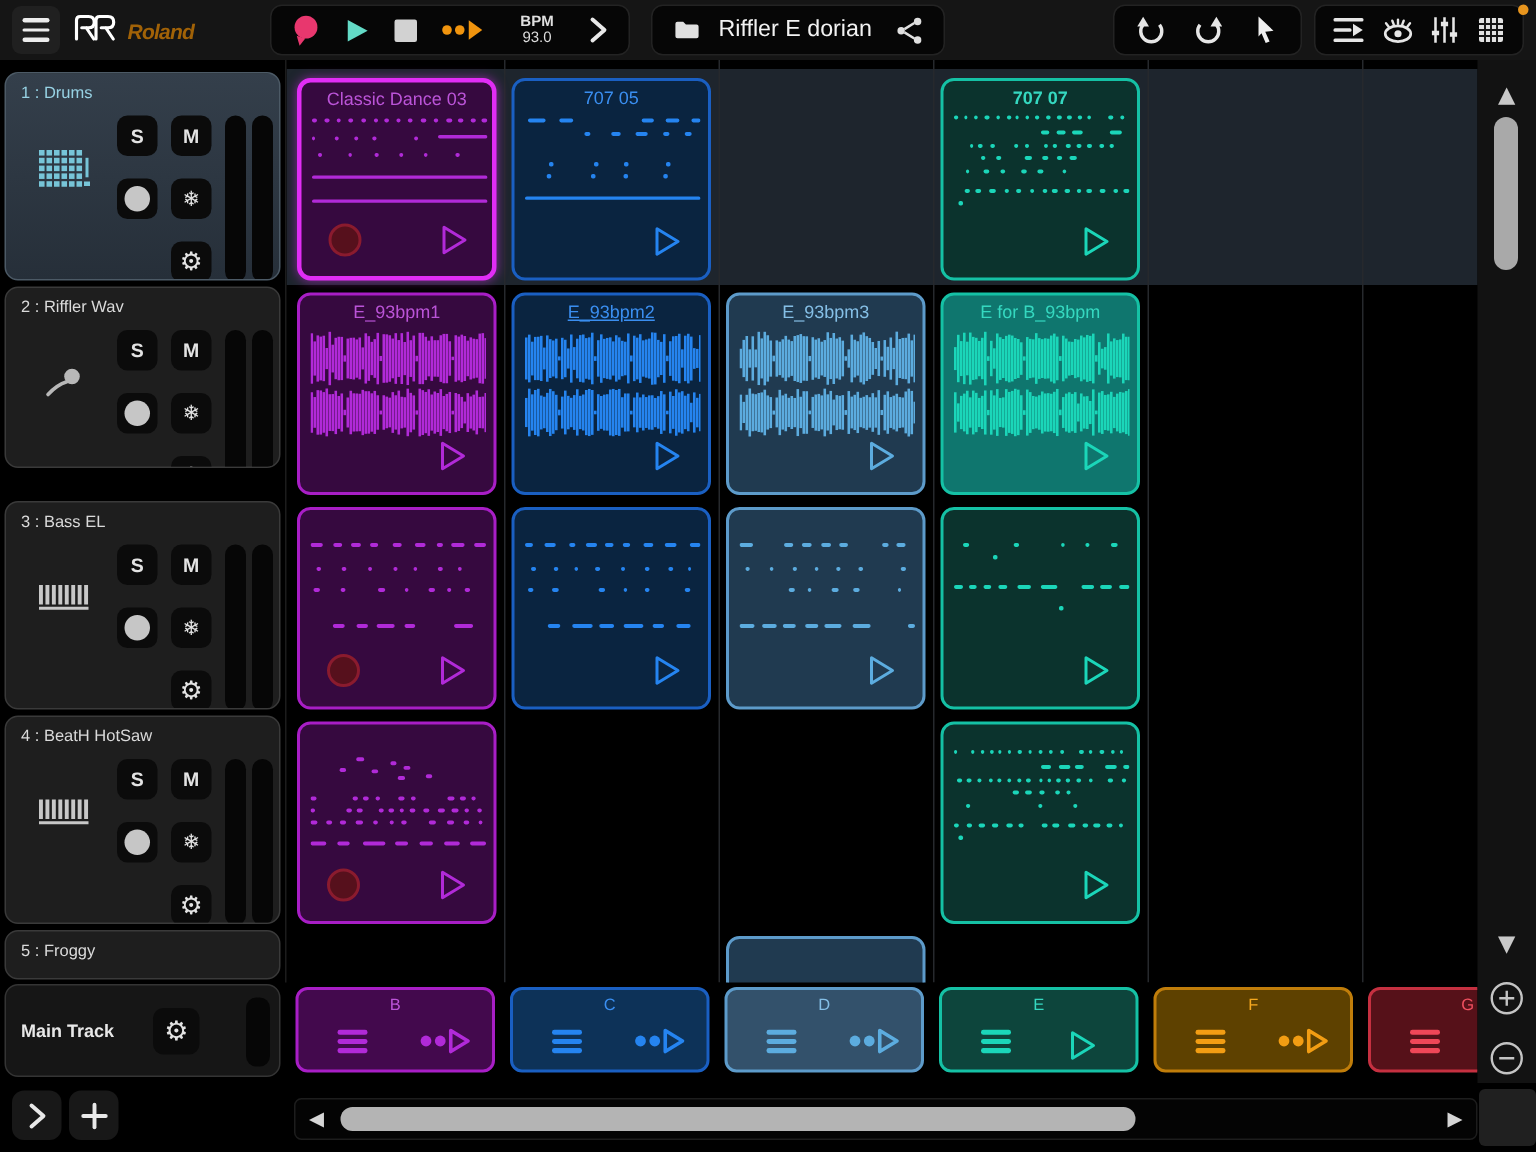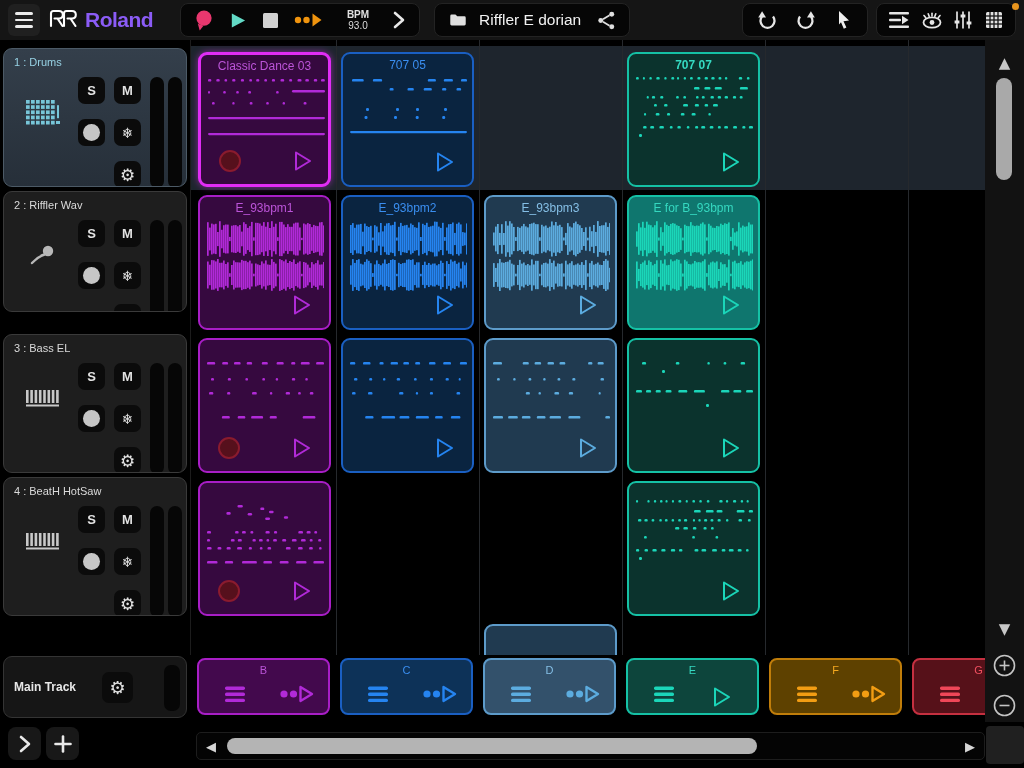--- a/index.html
+++ b/index.html
@@ -7,21 +7,21 @@
   .stage { position:relative; width:1024px; height:768px; background:#000; overflow:hidden;
            font-family:"Liberation Sans", sans-serif; color:#e6e6e6; }
   button { background:none; border:none; cursor:pointer; color:inherit; font-family:inherit; }
 
   
   .topbar { position:absolute; left:0; top:0; width:1024px; height:40px; background:#151515; }
   .hamburger { position:absolute; left:8px; top:4px; width:32px; height:32px; background:#202020; border-radius:6px;
                display:flex; flex-direction:column; justify-content:center; align-items:center; gap:4px; }
   .hamburger i { display:block; width:18px; height:2.6px; background:#ededed; border-radius:1.5px; }
   .roland { position:absolute; left:48px; top:7px; display:flex; align-items:center; gap:5px; }
-  .roland .brandtext { font-size:21px; font-weight:700; color:#8b5cf6; letter-spacing:-0.5px; }
+  .roland .brandtext { font-size:14px; font-weight:700; color:#a16207; letter-spacing:-0.5px;font-style:italic; }
   .tgroup { position:absolute; top:3px; height:34px; background:#060606; border:1px solid #232323; border-radius:8px;
             display:flex; align-items:center; }
   .transport { left:180px; width:240px; gap:15px; padding:0 13px; }
   .filegroup { left:434px; width:196px; gap:10px; padding:0 12px; }
   .editgroup { left:742px; width:126px; justify-content:space-around; padding:0 6px; }
   .viewgroup { left:876px; width:140px; justify-content:space-around; padding:0 6px; }
   .tgroup button { display:flex; align-items:center; justify-content:center; }
   .bpm { text-align:center; width:42px; line-height:1.15; }
   .bpm .l1 { font-size:10px; font-weight:700; color:#e0e0e0; }
   .bpm .l2 { font-size:10px; color:#dcdcdc; }
@@ -355,20 +355,23 @@
         </div>
         <button class="tbtn pos-s">S</button>
         <button class="tbtn pos-mu">M</button>
         <button class="tbtn pos-r">
           <span class="reccirc"></span>
         </button>
         <button class="tbtn pos-f glyph">❄</button>
         <button class="tbtn pos-g glyph">⚙</button>
         <div class="meter pos-m1"></div>
         <div class="meter pos-m2"></div>
+      </div>
+      <div class="tile" style="top: 580px; height: 33px;">
+        <div class="tname">5 : Froggy</div>
       </div>
       <div class="mtile">
         <div class="tname">Main Track</div>
         <button class="tbtn glyph">⚙</button>
         <div class="meter"></div>
       </div>
     </aside>
 
   <main class="grid">
       <div class="rowhl" style="background: rgb(30, 37, 45);"></div>
@@ -631,21 +634,21 @@
             <rect x="110" y="43.3" width="1.7" height="29.3"></rect>
             <rect x="112" y="47.6" width="1.7" height="20.8"></rect>
             <rect x="114" y="47.4" width="1.7" height="21.2"></rect>
             <rect x="116" y="45.0" width="1.7" height="26.1"></rect>
           </svg></div>
         <div class="cplay"><svg width="26" height="26" viewBox="0 0 26 26">
             <path d="M7,4.5 L21,13 L7,21.5 Z" fill="none" stroke="#b12ad8" stroke-width="2" stroke-linejoin="round"></path>
           </svg></div>
       </div>
       <div class="clip" style="left: 150px; top: 155px; border-color: rgb(26, 95, 194); background: rgb(10, 36, 64);">
-        <div class="ctitle" style="color: rgb(58, 142, 240);">E_93bpm2</div>
+        <div class="ctitle" style="color: rgb(58, 142, 240); text-decoration: underline;">E_93bpm2</div>
         <div class="cpat" style="top: 20px;"><svg width="117" height="84" viewBox="0 0 117 84" fill="#2584f0" xmlns="http://www.w3.org/2000/svg">
             <rect x="0" y="8.0" width="1.7" height="28.0"></rect>
             <rect x="2" y="6.1" width="1.7" height="31.8"></rect>
             <rect x="4" y="10.8" width="1.7" height="22.5"></rect>
             <rect x="6" y="7.6" width="1.7" height="28.8"></rect>
             <rect x="8" y="7.5" width="1.7" height="28.9"></rect>
             <rect x="10" y="6.9" width="1.7" height="30.1"></rect>
             <rect x="12" y="14.7" width="1.7" height="14.6"></rect>
             <rect x="14" y="6.6" width="1.7" height="30.9"></rect>
             <rect x="16" y="9.1" width="1.7" height="25.9"></rect>

